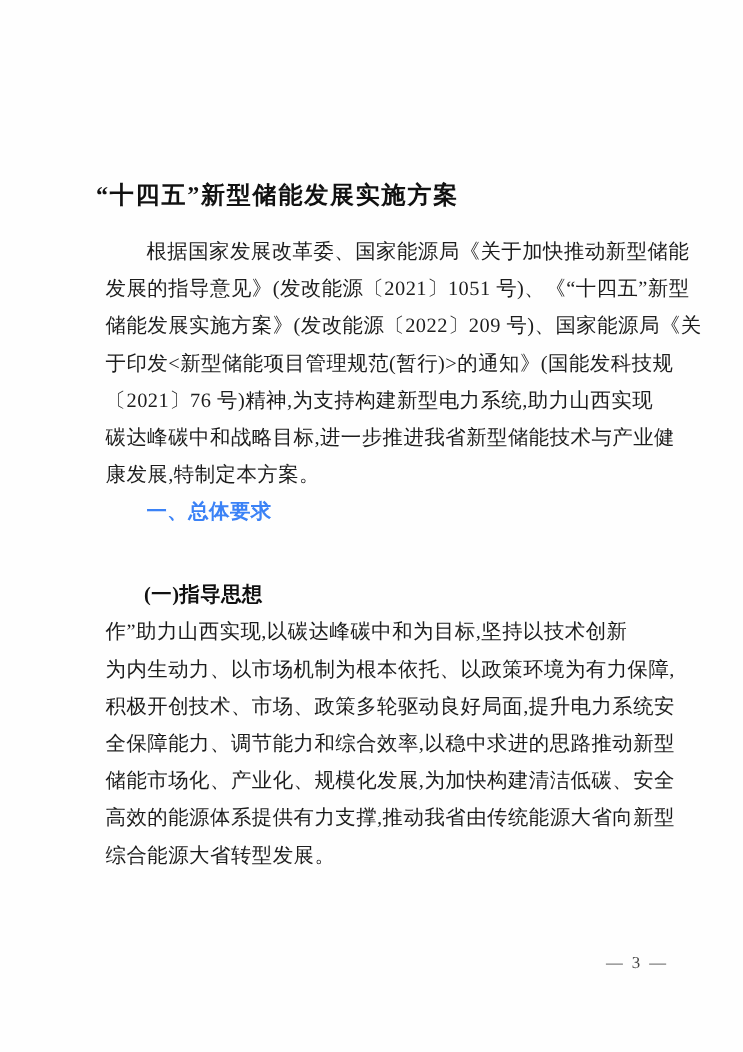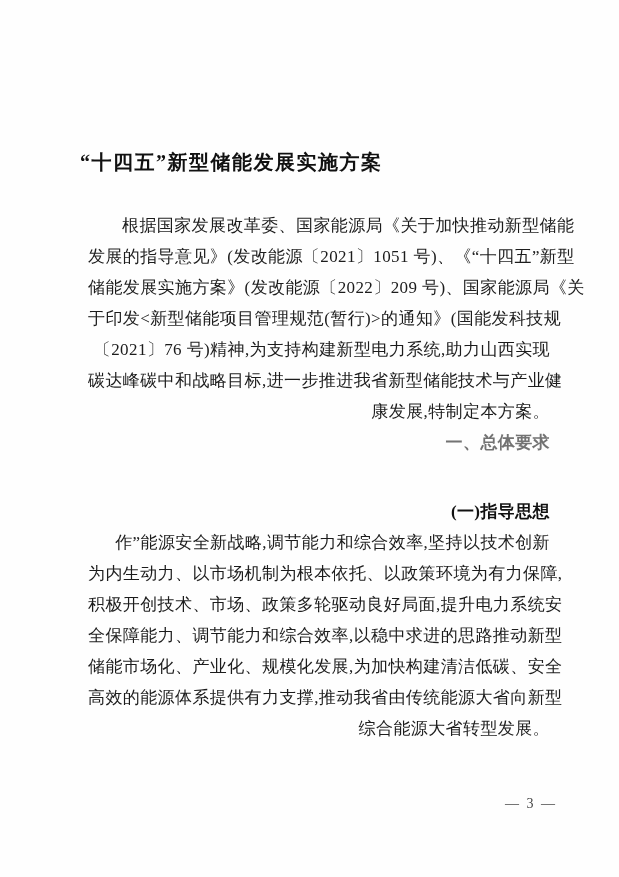--- a/index.html
+++ b/index.html
@@ -23,41 +23,40 @@
     width: 470px;
     margin: 0;
     text-align: left;
     font-size: 20px;
     font-weight: bold;
     letter-spacing: 1.5px;
     color: #111111;
   }
   .content {
     position: absolute;
-    top: 210px;
+    top: 194px;
     left: 88px;
     width: 462px;
-    text-align: right;
   }
   .line {
     height: 31px;
     line-height: 31px;
     font-size: 17px;
     letter-spacing: 0.4px;
     white-space: nowrap;
     color: #1c1c1c;
   }
   .indent {
     padding-left: 34px;
   }
   .h1 {
     font-weight: bold;
     font-family: "Liberation Sans", sans-serif;
     padding-left: 34px;
-    color: #737373;
+    color: #3b82f6;
   }
   .h2 {
     font-weight: bold;
     padding-left: 32px;
     color: #111111;
     margin-top: 38px;
   }
   .footer {
     position: absolute;
     top: 796px;
@@ -79,21 +78,21 @@
     <div class="line">发展的指导意见》(发改能源〔2021〕1051 号)、《“十四五”新型</div>
     <div class="line">储能发展实施方案》(发改能源〔2022〕209 号)、国家能源局《关</div>
     <div class="line">于印发&lt;新型储能项目管理规范(暂行)&gt;的通知》(国能发科技规</div>
     <div class="line">〔2021〕76 号)精神,为支持构建新型电力系统,助力山西实现</div>
     <div class="line">碳达峰碳中和战略目标,进一步推进我省新型储能技术与产业健</div>
     <div class="line">康发展,特制定本方案。</div>
 
     <div class="line h1">一、总体要求</div>
     <div class="line h2">(一)指导思想</div>
 
-    <div class="line">作”能源安全新战略,调节能力和综合效率,坚持以技术创新</div>
+    <div class="line">作”助力山西实现,以碳达峰碳中和为目标,坚持以技术创新</div>
     <div class="line">为内生动力、以市场机制为根本依托、以政策环境为有力保障,</div>
     <div class="line">积极开创技术、市场、政策多轮驱动良好局面,提升电力系统安</div>
     <div class="line">全保障能力、调节能力和综合效率,以稳中求进的思路推动新型</div>
     <div class="line">储能市场化、产业化、规模化发展,为加快构建清洁低碳、安全</div>
     <div class="line">高效的能源体系提供有力支撑,推动我省由传统能源大省向新型</div>
     <div class="line">综合能源大省转型发展。</div>
   </div>
 
   <div class="footer">— 3 —</div>
 

